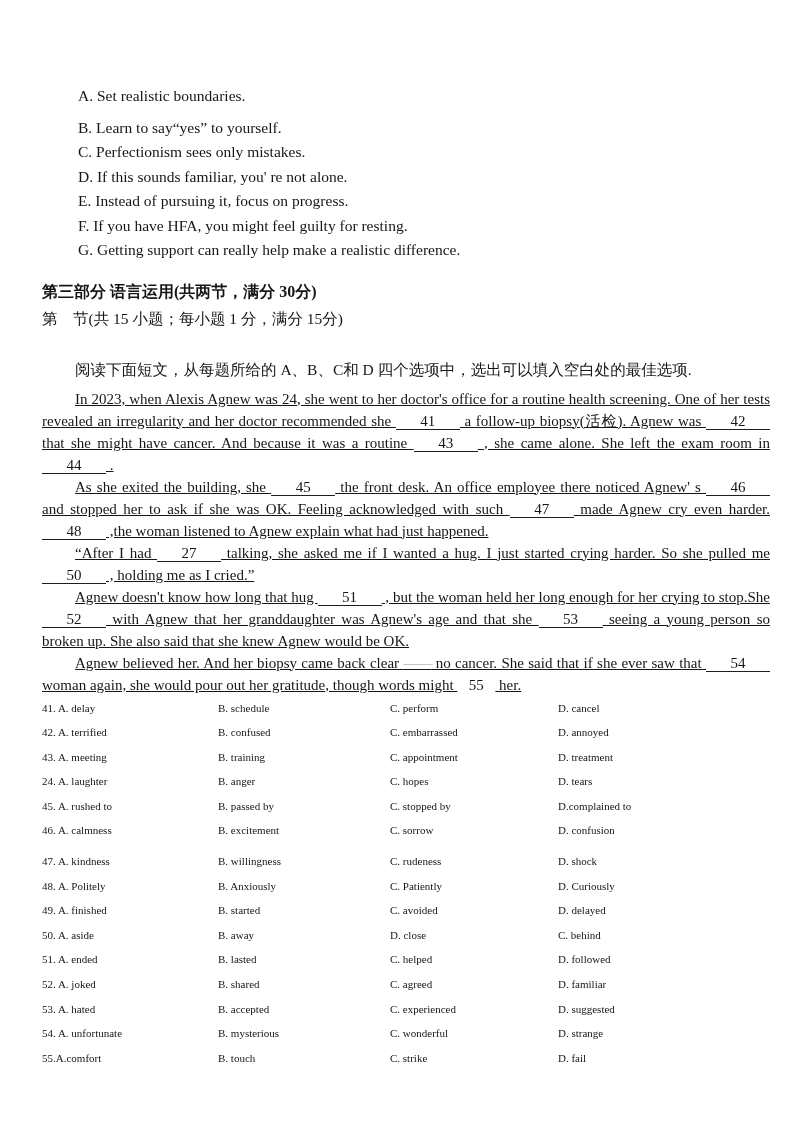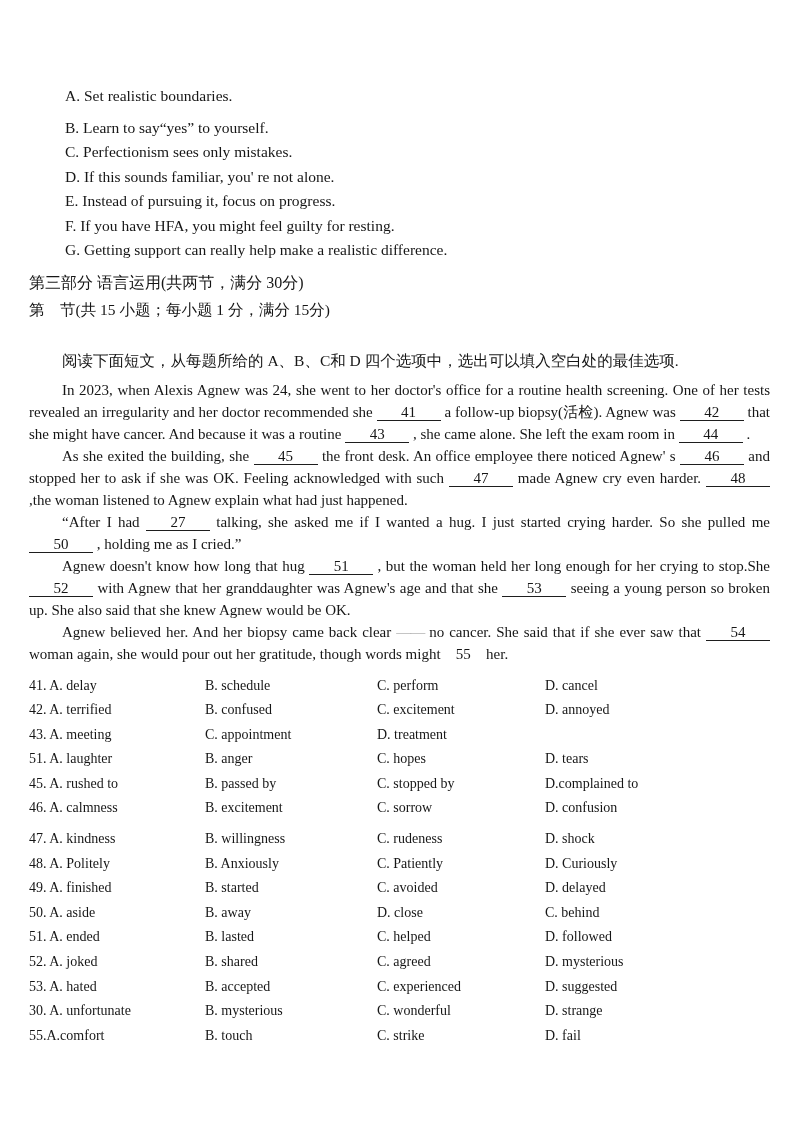--- a/index.html
+++ b/index.html
@@ -5,46 +5,46 @@
 <style>
   html,body{margin:0;padding:0;background:#ffffff;}
   .page{
     position:relative;
     width:800px;height:1131px;
     background:#ffffff;
     overflow:hidden;
     font-family:"Liberation Serif","DejaVu Serif",serif;
     color:#161616;
   }
-  .content{padding:84px 30px 0 29px;}
+  .content{padding:84px 30px 0 42px;}
 
   
   .abc-options{margin-left:36px;font-size:15.5px;}
   .abc-line{line-height:24.5px;white-space:nowrap;}
   .abc-line.gap-after{margin-bottom:7px;}
 
   
-  .part-title{margin-top:6px;font-weight:normal;font-size:16px;line-height:27px;}
+  .part-title{margin-top:15px;font-weight:bold;font-size:16px;line-height:27px;}
   .section-line{font-size:15.5px;line-height:27px;}
   .instruction{font-size:15.5px;line-height:27px;text-indent:33px;margin-top:24px;}
 
   
-  .passage{margin-top:5px;font-size:15px;}
+  .passage{margin-top:5px;font-size:15px;text-decoration:underline;}
   .para{margin:0;text-indent:33px;text-align:justify;line-height:22px;}
   .blank{
     display:inline-block;min-width:56px;padding:0 4px;
     text-align:center;text-indent:0;
     border-bottom:1px solid #1e1e1e;
     line-height:16px;
   }
   .plain-blank{display:inline-block;min-width:38px;text-align:center;text-indent:0;}
   .dash{color:#b3b3b3;letter-spacing:-1px;}
 
   
-  .cloze-table{margin-top:9px;font-size:14px;}
+  .cloze-table{font-size:11px;}
   .cloze-row{display:grid;grid-template-columns:176px 172px 168px 1fr;line-height:24.6px;}
   .cloze-row.gap-top{margin-top:6px;}
   .cloze-cell{white-space:nowrap;overflow:hidden;}
 </style>
 </head>
 <body>
 
 <div class="page">
   <div class="content">
 
@@ -75,30 +75,31 @@
     <div class="cloze-table" id="clozeTable">
         <div class="cloze-row">
           <div class="cloze-cell">41. A. delay</div>
           <div class="cloze-cell">B. schedule</div>
           <div class="cloze-cell">C. perform</div>
           <div class="cloze-cell">D. cancel</div>
         </div>
         <div class="cloze-row">
           <div class="cloze-cell">42. A. terrified</div>
           <div class="cloze-cell">B. confused</div>
-          <div class="cloze-cell">C. excitement</div>
+          <div class="cloze-cell">C. embarrassed</div>
           <div class="cloze-cell">D. annoyed</div>
         </div>
         <div class="cloze-row">
           <div class="cloze-cell">43. A. meeting</div>
+          <div class="cloze-cell">B. training</div>
           <div class="cloze-cell">C. appointment</div>
           <div class="cloze-cell">D. treatment</div>
         </div>
         <div class="cloze-row">
-          <div class="cloze-cell">51. A. laughter</div>
+          <div class="cloze-cell">24. A. laughter</div>
           <div class="cloze-cell">B. anger</div>
           <div class="cloze-cell">C. hopes</div>
           <div class="cloze-cell">D. tears</div>
         </div>
         <div class="cloze-row">
           <div class="cloze-cell">45. A. rushed to</div>
           <div class="cloze-cell">B. passed by</div>
           <div class="cloze-cell">C. stopped by</div>
           <div class="cloze-cell">D.complained to</div>
         </div>
@@ -135,30 +136,30 @@
         <div class="cloze-row">
           <div class="cloze-cell">51. A. ended</div>
           <div class="cloze-cell">B. lasted</div>
           <div class="cloze-cell">C. helped</div>
           <div class="cloze-cell">D. followed</div>
         </div>
         <div class="cloze-row">
           <div class="cloze-cell">52. A. joked</div>
           <div class="cloze-cell">B. shared</div>
           <div class="cloze-cell">C. agreed</div>
-          <div class="cloze-cell">D. mysterious</div>
+          <div class="cloze-cell">D. familiar</div>
         </div>
         <div class="cloze-row">
           <div class="cloze-cell">53. A. hated</div>
           <div class="cloze-cell">B. accepted</div>
           <div class="cloze-cell">C. experienced</div>
           <div class="cloze-cell">D. suggested</div>
         </div>
         <div class="cloze-row">
-          <div class="cloze-cell">30. A. unfortunate</div>
+          <div class="cloze-cell">54. A. unfortunate</div>
           <div class="cloze-cell">B. mysterious</div>
           <div class="cloze-cell">C. wonderful</div>
           <div class="cloze-cell">D. strange</div>
         </div>
         <div class="cloze-row">
           <div class="cloze-cell">55.A.comfort</div>
           <div class="cloze-cell">B. touch</div>
           <div class="cloze-cell">C. strike</div>
           <div class="cloze-cell">D. fail</div>
         </div>

